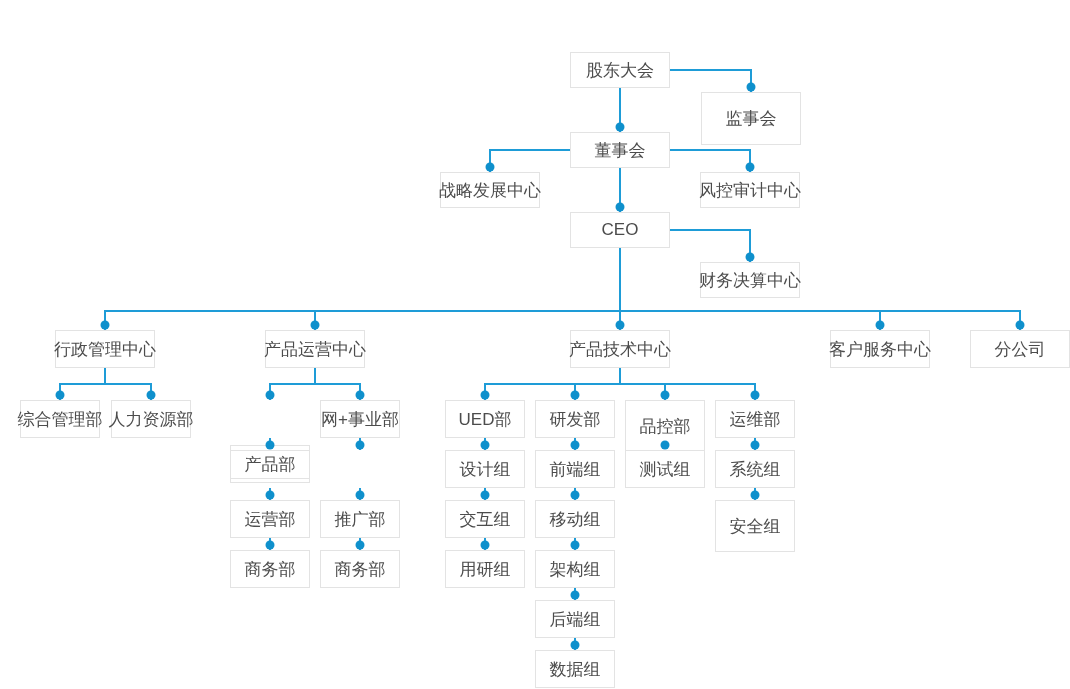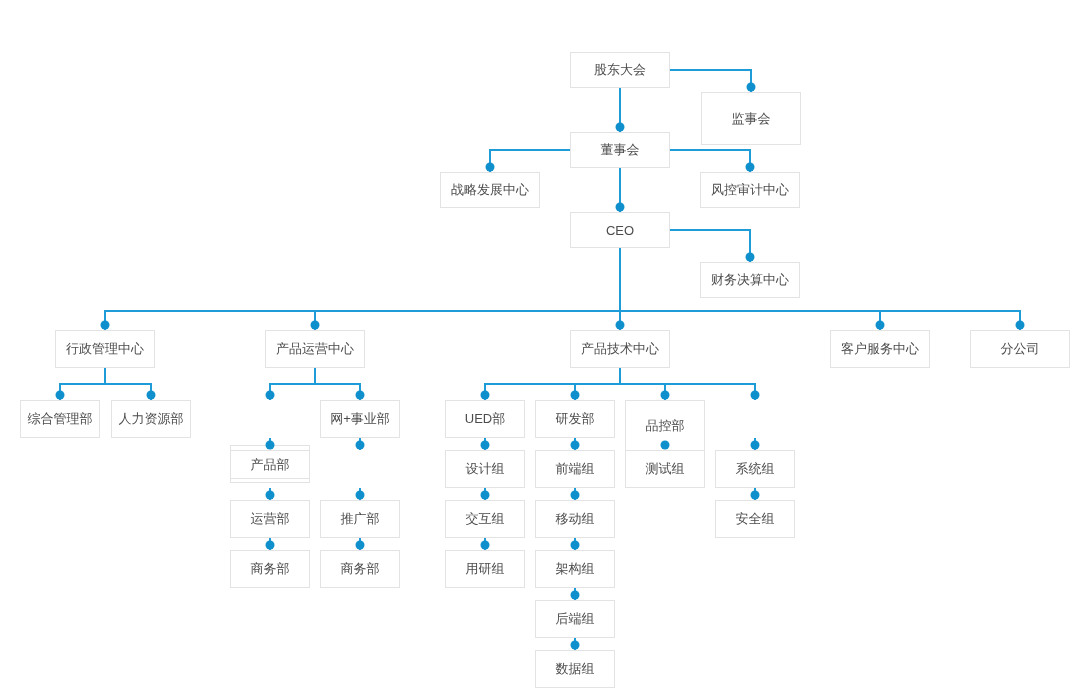--- a/index.html
+++ b/index.html
@@ -15,21 +15,21 @@
     height: 689px;
     background: var(--bg-color, #ffffff);
     overflow: hidden;
   }
   .node {
     position: absolute;
     box-sizing: border-box;
     background: var(--box-bg, #ffffff);
     border: 1px solid var(--border-color, #e3e3e3);
     color: var(--text-color, #4c4c4c);
-    font-size: 13px;
+    font-size: 17px;
     display: flex;
     align-items: center;
     justify-content: center;
     white-space: nowrap;
     z-index: 2;
   }
   .hline, .vline {
     position: absolute;
     background: var(--line-color, #1e9cd7);
     z-index: 1;
@@ -62,30 +62,31 @@
     <div class="node" style="left: 570px; top: 330px; width: 100px; height: 38px;">产品技术中心</div>
     <div class="node" style="left: 830px; top: 330px; width: 100px; height: 38px;">客户服务中心</div>
     <div class="node" style="left: 970px; top: 330px; width: 100px; height: 38px;">分公司</div>
     <div class="node" style="left: 20px; top: 400px; width: 80px; height: 38px; text-align: center;">综合管理部</div>
     <div class="node" style="left: 111px; top: 400px; width: 80px; height: 38px;">人力资源部</div>
     <div class="node" style="left: 230px; top: 400px; width: 80px; height: 38px; margin-top: 45px;">推+事业部</div>
     <div class="node" style="left: 320px; top: 400px; width: 80px; height: 38px;">网+事业部</div>
     <div class="node" style="left: 445px; top: 400px; width: 80px; height: 38px;">UED部</div>
     <div class="node" style="left: 535px; top: 400px; width: 80px; height: 38px;">研发部</div>
     <div class="node" style="left: 625px; top: 400px; width: 80px; height: 52px;">品控部</div>
+    <div class="node" style="left: 715px; top: 400px; width: 80px; height: 38px;">运维部</div>
     <div class="node" style="left: 230px; top: 450px; width: 80px; height: 29px;">产品部</div>
     <div class="node" style="left: 445px; top: 450px; width: 80px; height: 38px;">设计组</div>
     <div class="node" style="left: 535px; top: 450px; width: 80px; height: 38px;">前端组</div>
     <div class="node" style="left: 625px; top: 450px; width: 80px; height: 38px;">测试组</div>
     <div class="node" style="left: 715px; top: 450px; width: 80px; height: 38px;">系统组</div>
     <div class="node" style="left: 230px; top: 500px; width: 80px; height: 38px;">运营部</div>
     <div class="node" style="left: 320px; top: 500px; width: 80px; height: 38px;">推广部</div>
     <div class="node" style="left: 445px; top: 500px; width: 80px; height: 38px;">交互组</div>
     <div class="node" style="left: 535px; top: 500px; width: 80px; height: 38px;">移动组</div>
-    <div class="node" style="left: 715px; top: 500px; width: 80px; height: 38px;">安全组</div>
+    <div class="node" style="left: 715px; top: 500px; width: 80px; height: 52px;">安全组</div>
     <div class="node" style="left: 230px; top: 550px; width: 80px; height: 38px;">商务部</div>
     <div class="node" style="left: 320px; top: 550px; width: 80px; height: 38px;">商务部</div>
     <div class="node" style="left: 445px; top: 550px; width: 80px; height: 38px;">用研组</div>
     <div class="node" style="left: 535px; top: 550px; width: 80px; height: 38px;">架构组</div>
     <div class="node" style="left: 535px; top: 600px; width: 80px; height: 38px;">后端组</div>
     <div class="node" style="left: 535px; top: 650px; width: 80px; height: 38px;">数据组</div>
     <div class="hline" style="left: 670px; top: 69px; width: 82px;"></div>
     <div class="hline" style="left: 489px; top: 149px; width: 81px;"></div>
     <div class="hline" style="left: 670px; top: 149px; width: 81px;"></div>
     <div class="hline" style="left: 670px; top: 229px; width: 81px;"></div>

